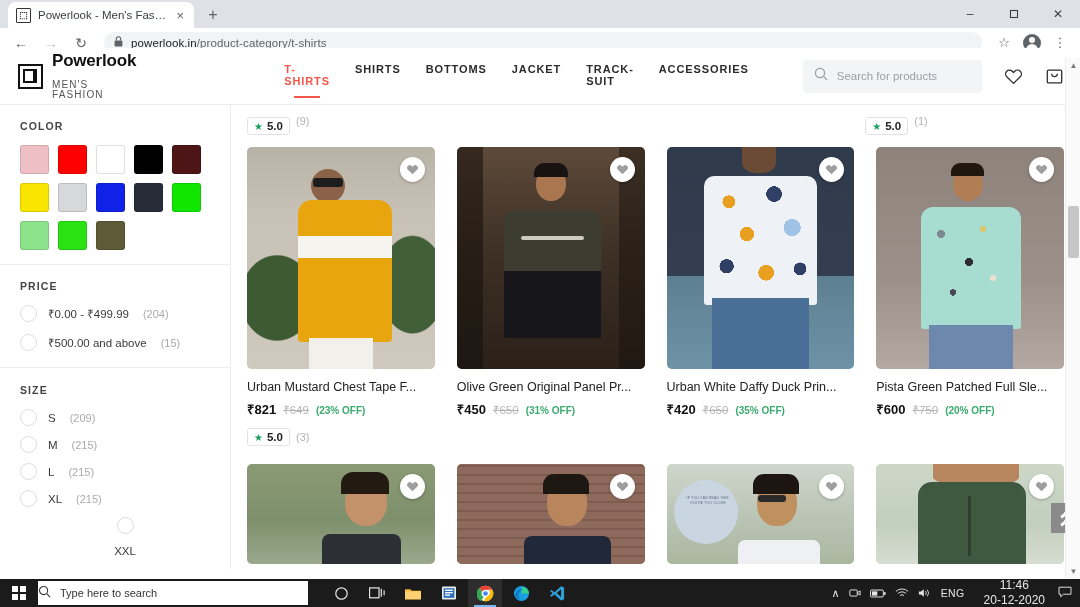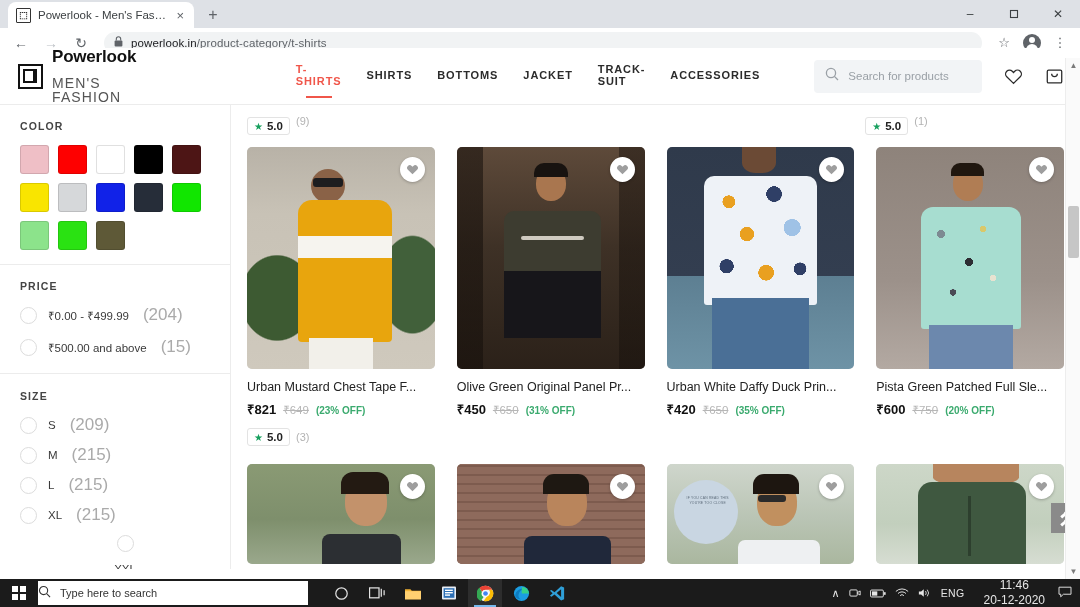--- a/index.html
+++ b/index.html
@@ -68,23 +68,23 @@
     padding:0 16px 0 18px; background:#fff;
   }
   .brand { display:flex; align-items:center; gap:9px; }
   .brand-mark {
     width:25px;height:25px;border:2.4px solid #111;position:relative;flex:0 0 25px;
   }
   .brand-mark:before{content:"";position:absolute;left:3px;top:3px;width:10px;height:10px;border:2.4px solid #111;}
   .brand-mark:after{content:"";position:absolute;left:13px;top:3px;width:2.4px;height:14px;background:#111;}
   .brand-txt { line-height:1; }
   .brand-name { font-size:17px; font-weight:bold; color:#111; letter-spacing:-.2px; }
-  .brand-sub { font-size:14px; color:#555; letter-spacing:1.1px; margin-top:11px; }
-
-  .nav { display:flex; align-items:center; gap:25px; margin-left:148px; }
+  .brand-sub { font-size:10px; color:#555; letter-spacing:1.1px; margin-top:11px; }
+
+  .nav { display:flex; align-items:flex-start; gap:25px; margin-left:148px; }
   .nav-item { font-size:11px; letter-spacing:.9px; color:#2b2b2b; font-weight:600; position:relative; padding-bottom:2px;}
   .nav-item.active { color:#f0564a; }
   .nav-item.active:after {
     content:""; position:absolute; left:50%; transform:translateX(-50%);
     bottom:-9px; width:26px; height:2.5px; background:#f0564a;
   }
   .searchbox {
     margin-left:54px; width:198px; height:33px; background:#f2f4f6; border-radius:4px;
     display:flex; align-items:center; padding:0 11px; gap:9px;
   }
@@ -97,21 +97,21 @@
   
   .sidebar { width:231px; flex:0 0 231px; border-right:1px solid #ececec; background:#fff;
              padding:0; overflow:hidden; }
   .filter-group { padding:15px 0 14px 20px; border-bottom:1px solid #ececec; }
   .filter-title { font-size:10.5px; letter-spacing:1.1px; color:#444; font-weight:bold; margin-bottom:13px; }
   .swatches { display:flex; flex-wrap:wrap; gap:9px; width:196px; }
   .swatch { width:29px; height:29px; border-radius:3px; border:1px solid rgba(0,0,0,.12); }
   .radio-row { display:flex; align-items:center; gap:11px; margin-bottom:12px; }
   .radio { width:17px; height:17px; border-radius:50%; border:1.4px solid #dcdcdc; flex:0 0 17px; }
   .radio-label { font-size:11.5px; color:#3a3a3a; }
-  .radio-count { font-size:17px; color:#aaa; margin-left:3px; }
+  .radio-count { font-size:11px; color:#aaa; margin-left:3px; }
 
   
   .products { flex:1; position:relative; overflow:hidden; background:#fff; padding:0 16px 0 16px; }
   .toprow { display:flex; height:27px; align-items:flex-start; padding-top:2px; }
   .grid { display:grid; grid-template-columns:repeat(4,1fr); gap:0 22px; }
   .card { position:relative; }
   .thumb { position:relative; width:100%; height:222px; border-radius:5px; overflow:hidden; background:#ddd; }
   .wish {
     position:absolute; right:10px; top:10px; width:25px;height:25px;border-radius:50%;
     background:#fff; display:flex;align-items:center;justify-content:center;

